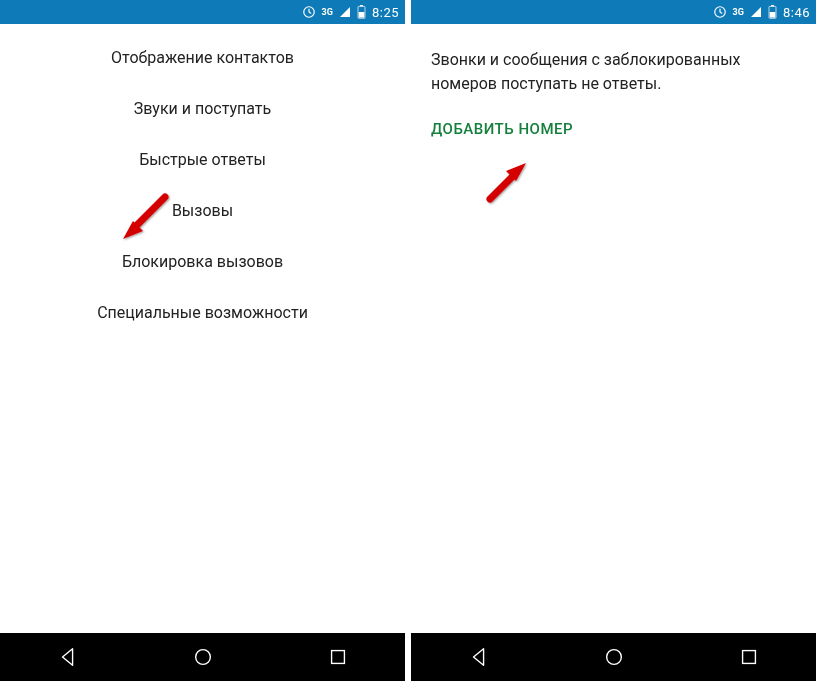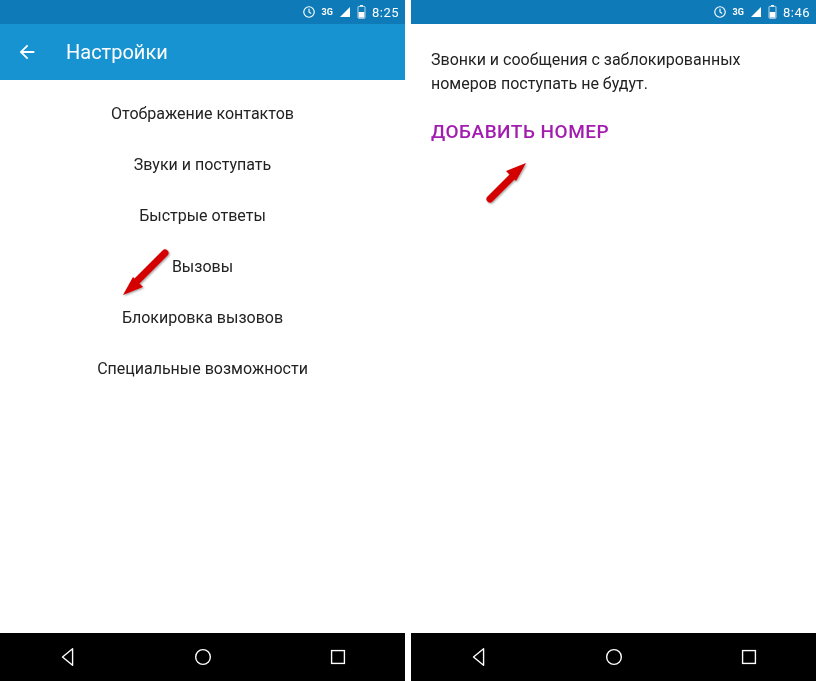--- a/index.html
+++ b/index.html
@@ -59,22 +59,22 @@
     text-align: center;
   }
   .desc {
     padding: 16px 20px 4px 20px;
     font-size: 16px;
     color: #222;
     line-height: 1.5;
   }
   .action-link {
     padding: 20px 20px;
-    font-size: 19px;
-    color: #a21caf;
+    font-size: 15px;
+    color: #15803d;
     font-weight: 500;
     letter-spacing: 0.5px;
   }
   .navbar {
     height: 48px;
     background: #000;
     display: flex;
     align-items: center;
     justify-content: space-around;
   }
@@ -105,28 +105,20 @@
     <span class="battery">
       <svg viewBox="0 0 12 20">
           <rect x="1" y="2" width="10" height="17" rx="1" fill="none" stroke="#fff" stroke-width="1"></rect>
           <rect x="4" y="0" width="4" height="2" fill="#fff"></rect>
           <rect x="2" y="10" width="8" height="8" fill="#fff"></rect>
         </svg>
     </span>
     <span class="clock">8:25</span>
   </div>
 
-  <div class="appbar">
-    <span class="back">
-      <svg viewBox="0 0 24 24" fill="#fff">
-          <path d="M20 11H7.8l5.6-5.6L12 4l-8 8 8 8 1.4-1.4L7.8 13H20z"></path>
-        </svg>
-    </span>
-    <span class="title">Настройки</span>
-  </div>
 
   <div class="content">
     <div class="menu-item">Отображение контактов</div>
     <div class="menu-item">Звуки и поступать</div>
     <div class="menu-item">Быстрые ответы</div>
     <div class="menu-item">Вызовы</div>
     <div class="menu-item">Блокировка вызовов</div>
     <div class="menu-item">Специальные возможности</div>
 
     <div class="arrow" style="left:115px; top:165px;">
@@ -182,21 +174,21 @@
           <rect x="1" y="2" width="10" height="17" rx="1" fill="none" stroke="#fff" stroke-width="1"></rect>
           <rect x="4" y="0" width="4" height="2" fill="#fff"></rect>
           <rect x="2" y="10" width="8" height="8" fill="#fff"></rect>
         </svg>
     </span>
     <span class="clock">8:46</span>
   </div>
 
 
   <div class="content">
-    <div class="desc">Звонки и сообщения с заблокированных номеров поступать не будут.</div>
+    <div class="desc">Звонки и сообщения с заблокированных номеров поступать не ответы.</div>
     <div class="action-link">ДОБАВИТЬ НОМЕР</div>
 
     <div class="arrow" style="left:65px; top:125px;">
       <svg width="60" height="60" viewBox="0 0 60 60">
         <defs>
             <filter id="s2" x="-20%" y="-20%" width="140%" height="140%">
               <feDropShadow dx="1" dy="1" stdDeviation="1" flood-opacity="0.4"></feDropShadow>
             </filter>
           </defs>
         <g filter="url(#s2)">

